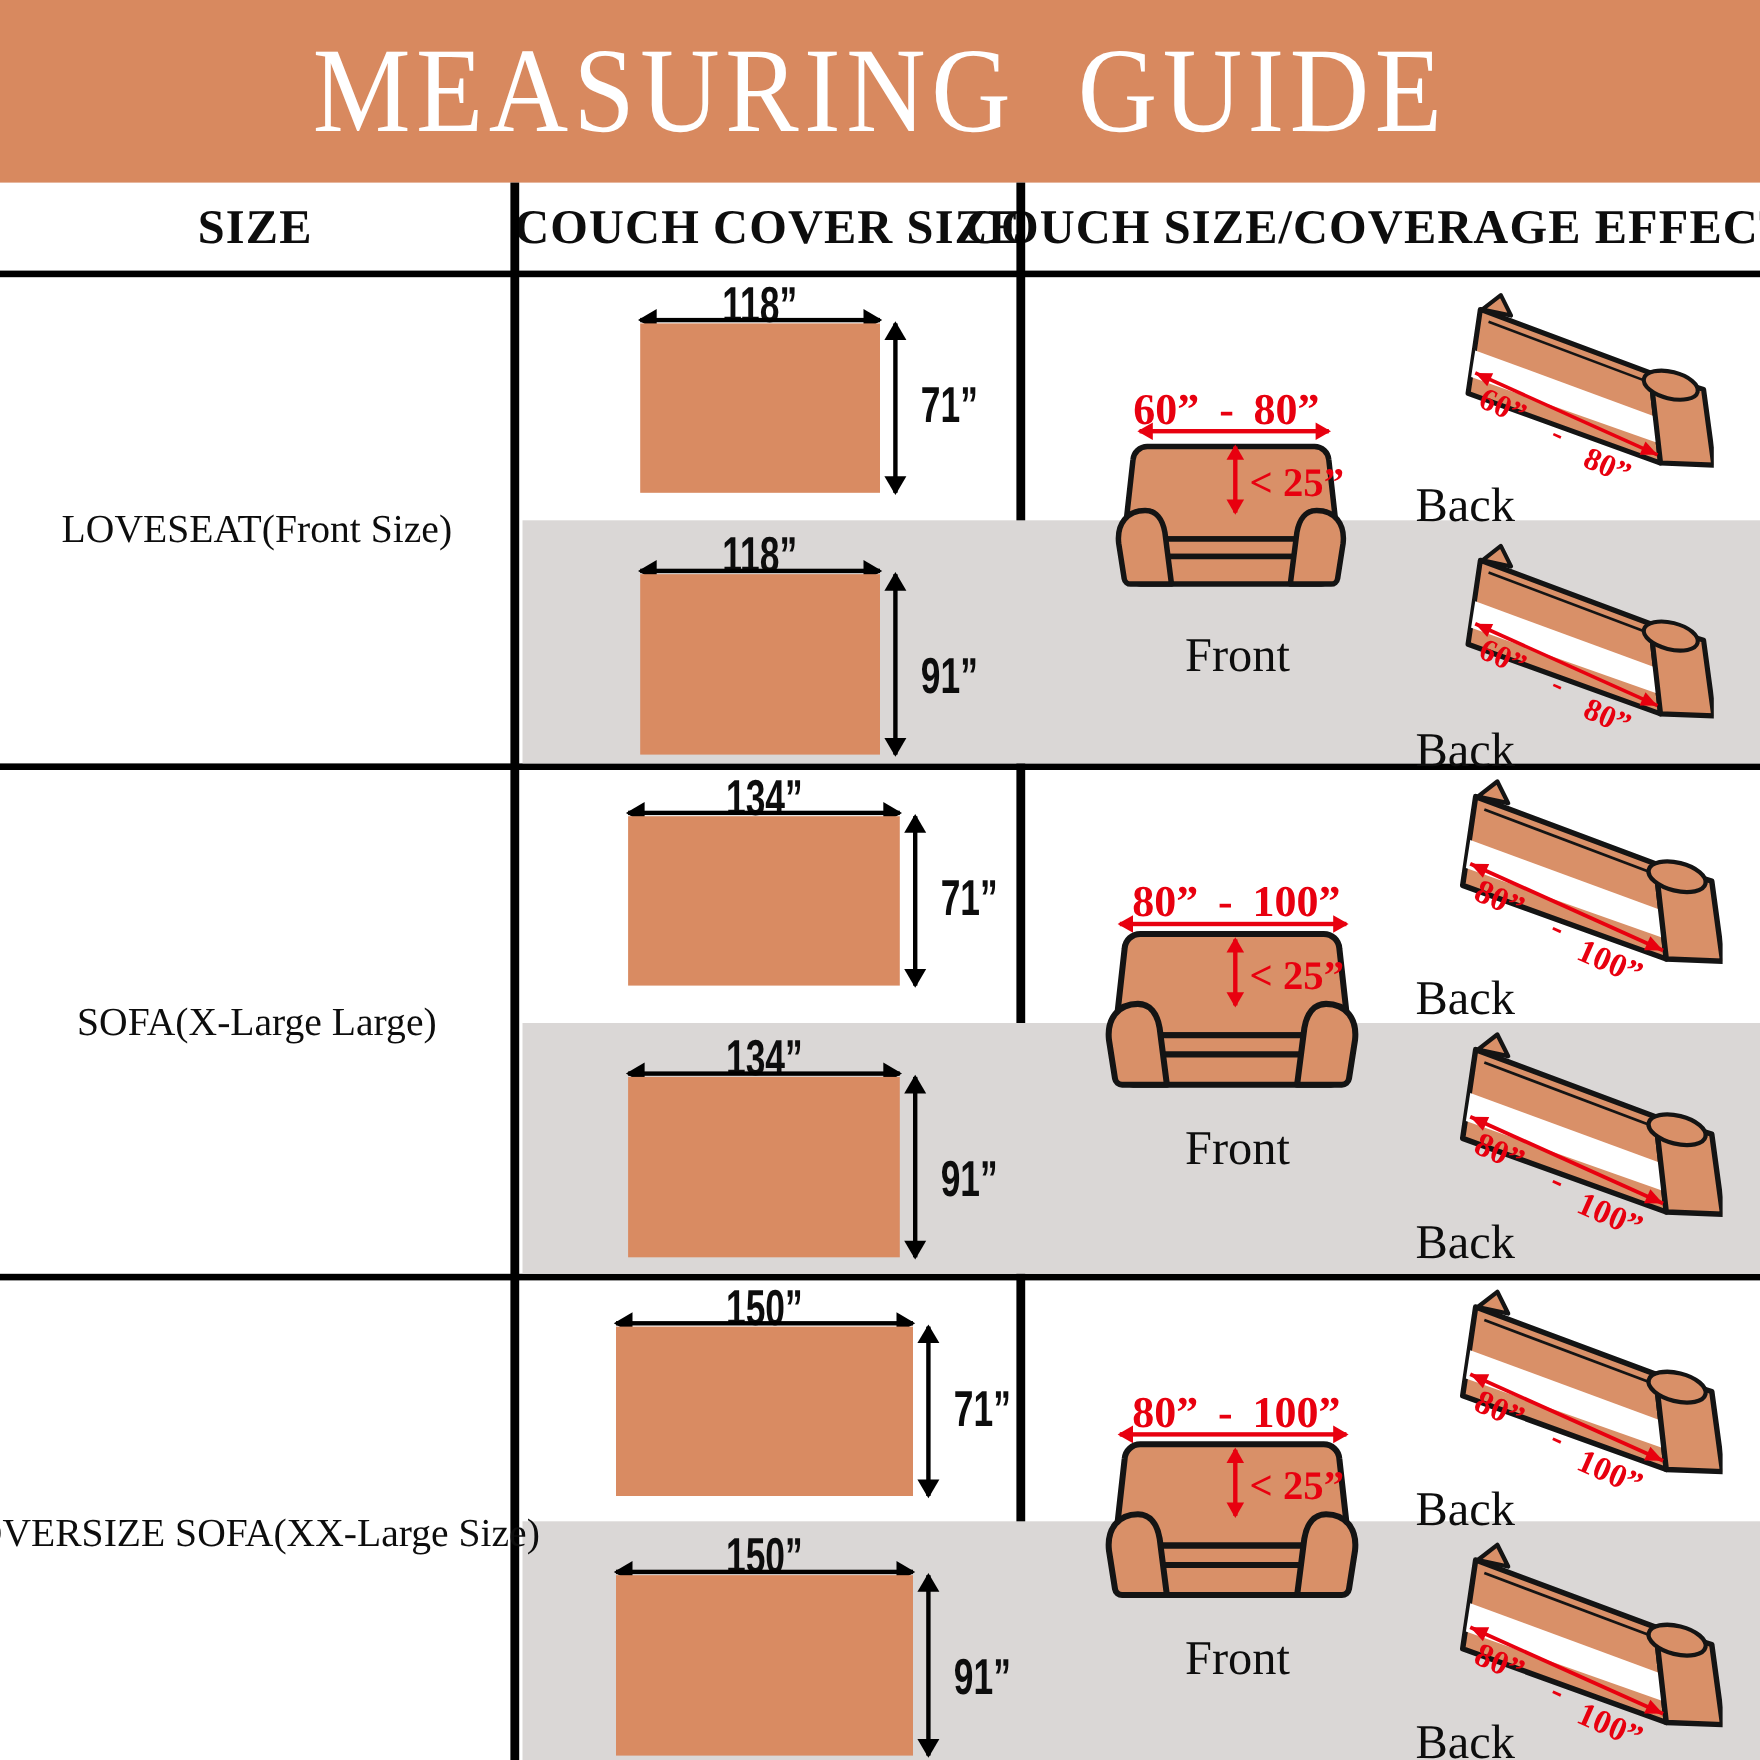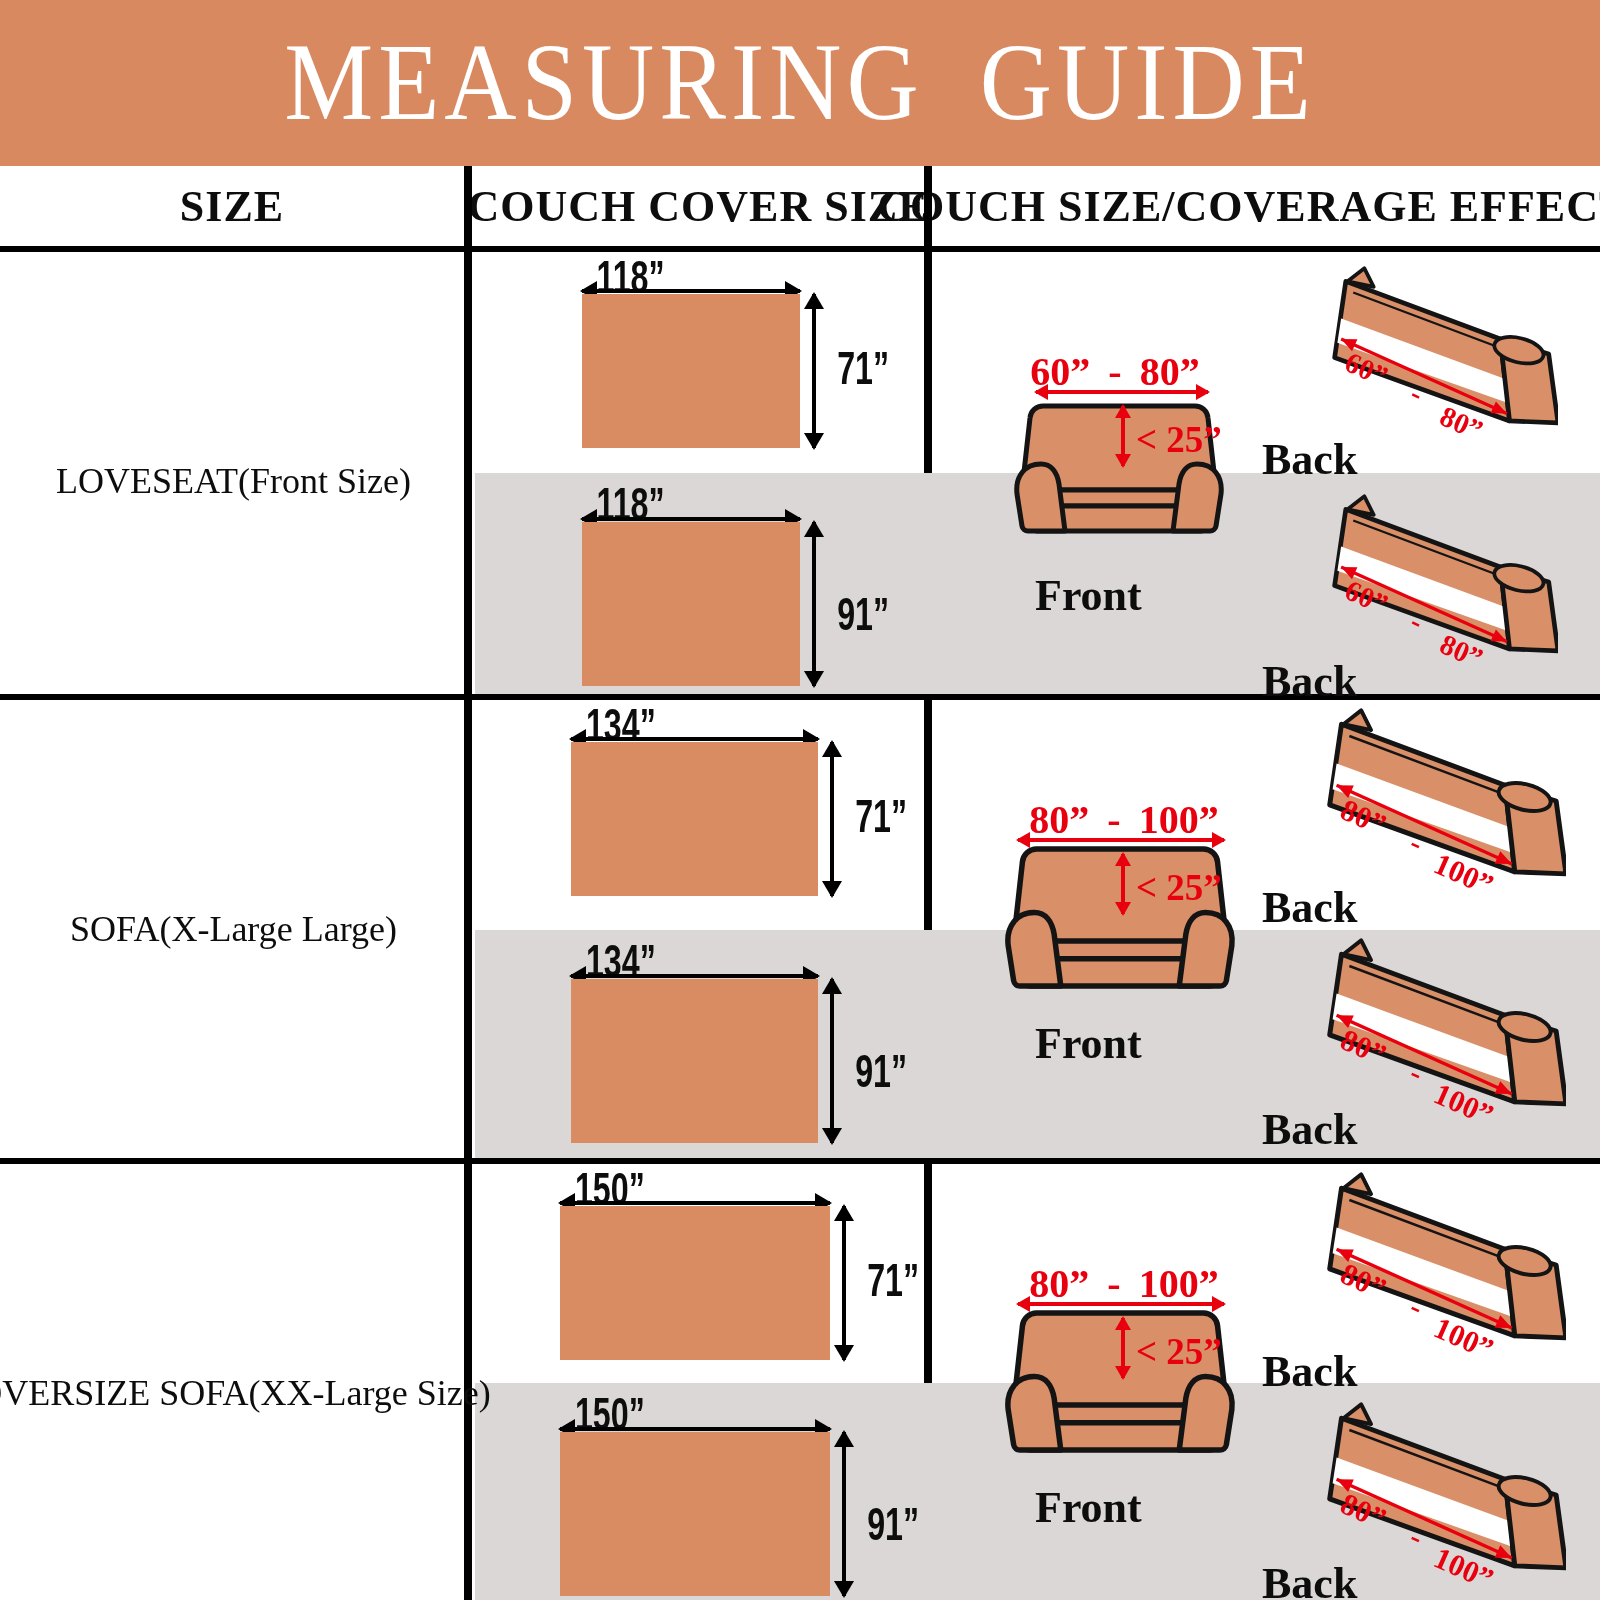--- a/index.html
+++ b/index.html
@@ -34,21 +34,21 @@
   .grayband{position:absolute;left:475px;right:0;top:var(--g);bottom:0;background:#dad7d6;}
 
   .row-label{position:absolute;left:0;width:467px;top:205px;height:48px;
              display:flex;align-items:center;justify-content:center;
              font-size:36px;font-weight:400;white-space:nowrap;}
 
   
   .dimtxt{font-family:"Liberation Sans",sans-serif;font-weight:700;font-size:46px;line-height:46px;
           white-space:nowrap;}
   .sx{display:inline-block;transform:scaleX(.7);}
-  .wlabel{position:absolute;left:var(--rl);width:var(--rw);}
+  .wlabel{position:absolute;left:var(--rl);width:var(--rw);text-align:center;}
   .wlabel.a{top:2px;} .wlabel.b{top:calc(var(--g) + 8px);}
   .cover-rect{position:absolute;left:var(--rl);width:var(--rw);background:#d98b62;}
   .cover-rect.a{top:42px;height:154px;}
   .cover-rect.b{top:calc(var(--g) + 49px);height:164px;}
   .hlabel{position:absolute;left:calc(var(--rl) + var(--rw) + 26px);}
   .hlabel.a{top:93px;} .hlabel.b{top:calc(var(--g) + 105px);margin-top:13px;}
 
   
   .ah{position:absolute;height:4px;background:#000;}
   .ah::before{content:"";position:absolute;left:-2px;top:-8px;width:0;height:0;
@@ -81,21 +81,21 @@
          justify-content:center;align-items:baseline;color:#e8000f;
          font-size:40px;font-weight:700;white-space:nowrap;}
   .r1 .range,.r2 .range{width:248px;}
   .front-harrow{left:1036px;width:172px;top:138px;}
   .r1 .front-harrow,.r2 .front-harrow{left:1018px;width:206px;}
   .front-couch{position:absolute;left:1005px;top:148px;width:228px;height:136px;}
   .r1 .front-couch,.r2 .front-couch{left:995px;top:142px;width:250px;height:150px;}
   .front-varrow{left:1121px;top:154px;height:60px;}
   .limit{position:absolute;left:1136px;top:166px;color:#e8000f;font-size:37px;font-weight:700;
          white-space:nowrap;}
-  .caption{position:absolute;font-size:44px;font-weight:700;}
+  .caption{position:absolute;font-size:44px;font-weight:400;text-align:center;}
   .front-cap{left:1035px;width:180px;top:298px;margin-top:20px;}
 
   
   .back-couch{position:absolute;left:1316px;width:242px;height:178px;}
   .bc1{top:12px;} .bc2{top:240px;}
   .r1 .back-couch,.r2 .back-couch{left:1310px;width:256px;height:188px;}
   .r1 .bc1,.r2 .bc1{top:6px;} .r1 .bc2,.r2 .bc2{top:236px;}
   .back-cap{left:1262px;width:140px;}
   .back-cap1{top:182px;} .back-cap2{top:404px;}
   .r2 .back-cap2{top:394px;}

